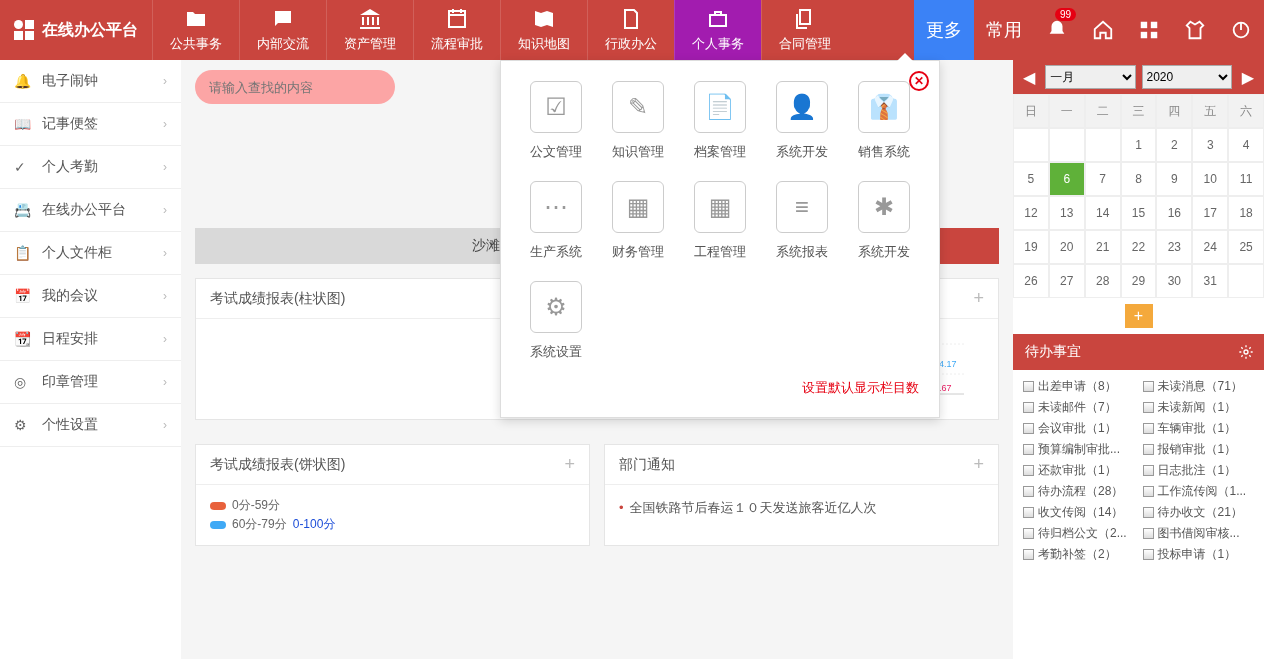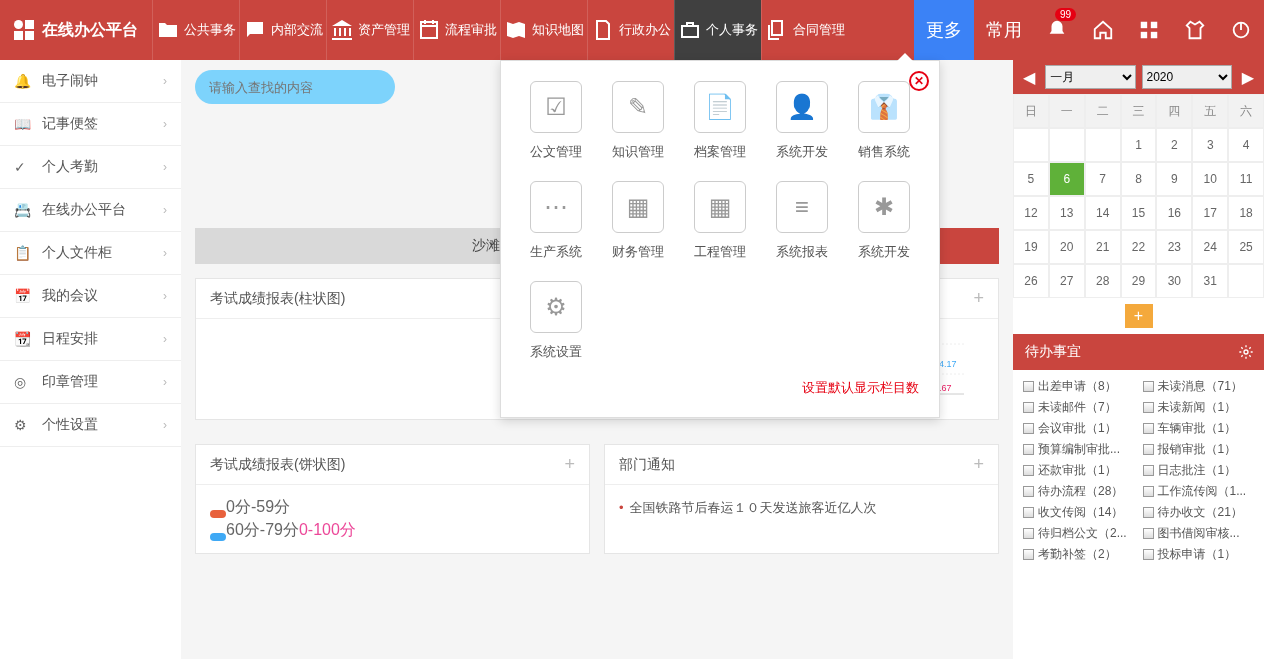--- a/index.html
+++ b/index.html
@@ -5,57 +5,57 @@
 * { margin: 0; padding: 0; box-sizing: border-box; font-family: "Microsoft YaHei", sans-serif; }
 body { background: #f5f5f5; width: 1264px; height: 659px; overflow: hidden; position: relative; }
 
 
 .header { height: 60px; background: #c9453e; display: flex; align-items: stretch; color: #fff; }
 .logo { display: flex; align-items: center; padding: 0 14px; font-size: 16px; font-weight: bold; gap: 8px; }
 .logo-icon { width: 20px; height: 20px; display: grid; grid-template-columns: 1fr 1fr; gap: 2px; }
 .logo-icon span { background: #fff; }
 .logo-icon span:first-child { border-radius: 50%; }
 .nav { display: flex; }
-.nav-item { width: 87px; display: flex; flex-direction: row; align-items: center; justify-content: center; font-size: 13px; border-left: 1px solid rgba(255,255,255,0.15); cursor: pointer; gap: 4px; }
-.nav-item.active { background: #404040; }
+.nav-item { width: 87px; display: flex; flex-direction: column; align-items: center; justify-content: center; font-size: 13px; border-left: 1px solid rgba(255,255,255,0.15); cursor: pointer; gap: 4px; }
+.nav-item.active { background: #a21caf; }
 .nav-icon { width: 24px; height: 24px; fill: #fff; }
 .header-right { margin-left: auto; display: flex; align-items: center; }
 .hr-btn { padding: 0 12px; height: 60px; display: flex; align-items: center; font-size: 18px; cursor: pointer; position: relative; }
 .hr-btn.more { background: #3b82f6; }
 .badge { position: absolute; top: 8px; right: 4px; background: #e60012; border-radius: 10px; font-size: 10px; padding: 1px 5px; }
 .hr-icon { width: 22px; height: 22px; fill: #fff; }
 
 
 .sidebar { position: absolute; left: 0; top: 60px; width: 181px; bottom: 0; background: #fff; }
 .user-block { display: flex; align-items: center; padding: 14px; gap: 10px; }
 .avatar { width: 44px; height: 44px; border-radius: 50%; background: radial-gradient(circle at 40% 40%, #d9b896, #6b594a); }
 .user-info { font-size: 13px; color: #666; line-height: 1.5; }
 .side-menu { }
 .side-item { height: 43px; display: flex; align-items: center; padding: 0 14px; font-size: 14px; color: #555; border-bottom: 1px solid #eee; cursor: pointer; position: relative; }
 .chevron { position: absolute; right: 14px; color: #bbb; font-size: 12px; }
 
 
 .main { position: absolute; left: 181px; top: 60px; right: 251px; bottom: 0; padding: 10px 14px; overflow: hidden; }
-.search-box { width: 200px; height: 34px; background: #7dd3fc; border-radius: 17px; display: flex; align-items: center; padding: 0 14px; margin-bottom: 10px; }
+.search-box { width: 200px; height: 34px; background: #fca5a5; border-radius: 17px; display: flex; align-items: center; padding: 0 14px; margin-bottom: 10px; }
 .search-input { flex: 1; border: none; background: transparent; outline: none; font-size: 13px; color: #555; }
 .search-icon { width: 18px; height: 18px; fill: #aaa; }
 
 .banner { height: 36px; display: flex; margin-top: 124px; }
 .banner-text { flex: 1; background: #d9d9d9; color: #444; display: flex; align-items: center; justify-content: center; font-size: 14px; }
 .banner-red { width: 110px; background: #c9453e; }
 
 .panel { background: #fff; margin-top: 14px; border: 1px solid #e5e5e5; }
 .panel-head { height: 40px; display: flex; align-items: center; padding: 0 14px; font-size: 14px; color: #555; border-bottom: 1px solid #eee; position: relative; }
 .panel-plus { position: absolute; right: 14px; color: #bbb; font-size: 18px; cursor: pointer; }
 .panel-body { padding: 10px 14px; font-size: 13px; color: #555; }
 
 .two-col { display: flex; gap: 14px; margin-top: 24px; }
 .two-col .panel { flex: 1; margin-top: 0; }
 .chart-svg { width: 280px; height: 80px; }
-.legend-item { display: flex; align-items: flex-end; font-size: 16px; color: #666; margin: 2px 0; }
+.legend-item { display: flex; align-items: center; gap: 6px; font-size: 12px; color: #666; margin: 2px 0; }
 .legend-color { width: 16px; height: 8px; border-radius: 4px; }
 
 
 .right-panel { position: absolute; right: 0; top: 60px; width: 251px; bottom: 0; background: #fff; }
 .cal-head { background: #c9453e; height: 34px; display: flex; align-items: center; padding: 0 6px; gap: 6px; }
 .cal-arrow { color: #fff; cursor: pointer; padding: 0 4px; }
 .cal-select { flex: 1; height: 24px; font-size: 12px; border: 1px solid #aaa; }
 .calendar { }
 .cal-row { display: flex; }
 .cal-cell { flex: 1; height: 34px; display: flex; align-items: center; justify-content: center; font-size: 12px; color: #666; border: 1px solid #eee; cursor: pointer; }
@@ -287,21 +287,21 @@
         <span class="panel-plus">+</span>
       </div>
       <div class="panel-body">
         <div class="legend-item">
             <span class="legend-color" style="background:#e8613c"></span>
             <span>0分-59分</span>
           </div>
         <div class="legend-item">
             <span class="legend-color" style="background:#3fa9f5"></span>
             <span>60分-79分</span>
-            <span style="color:#ec4899">0-100分</span>
+            <span style="color:#1d4ed8">0-100分</span>
           </div>
       </div>
     </div>
     <div class="panel">
       <div class="panel-head">
         <span>部门通知</span>
         <span class="panel-plus">+</span>
       </div>
       <div class="panel-body">
         <div class="notice-item">全国铁路节后春运１０天发送旅客近亿人次</div>

